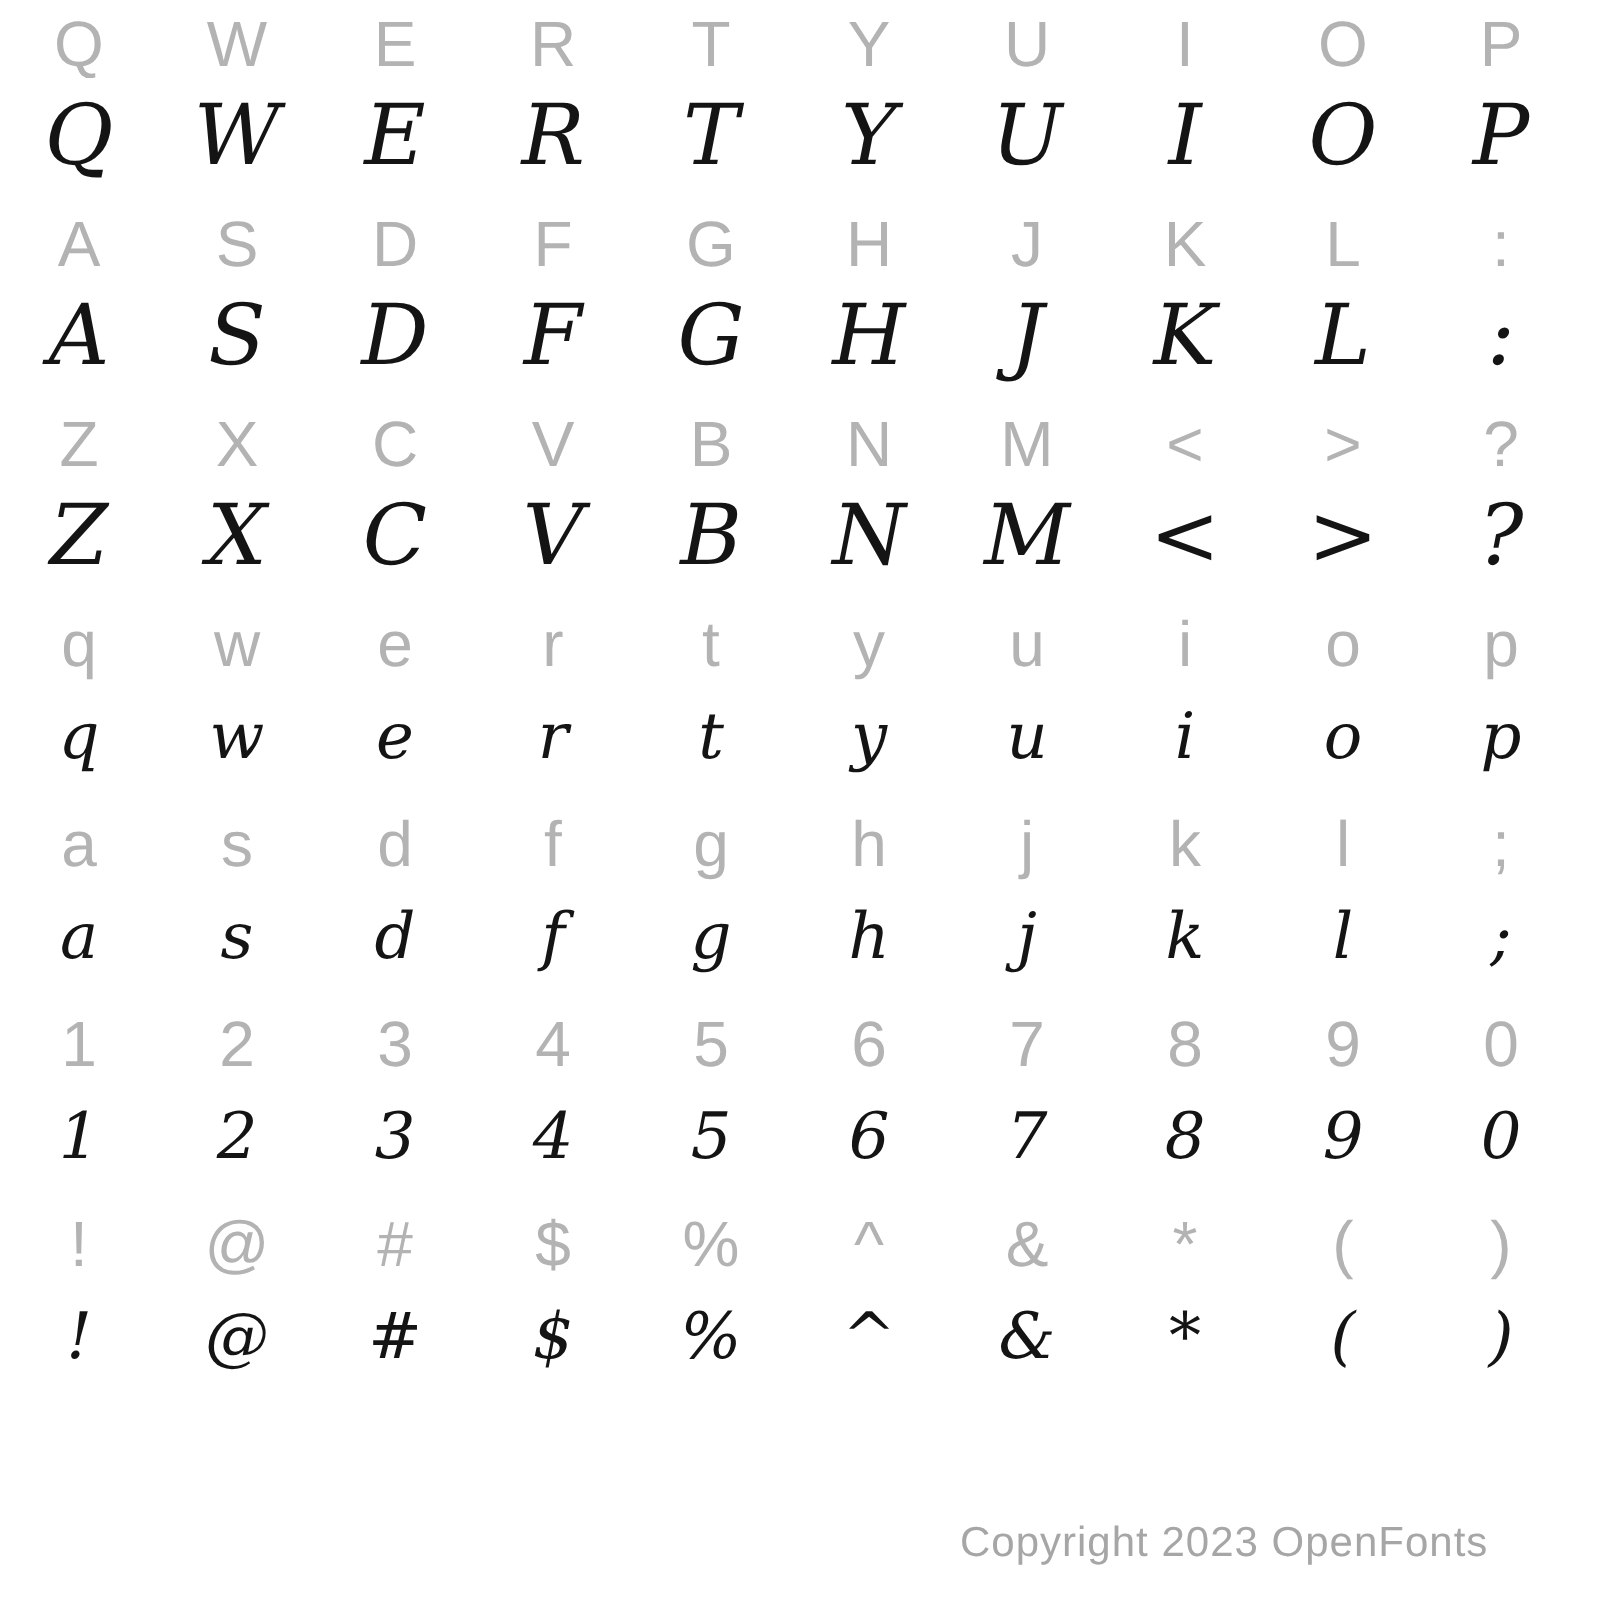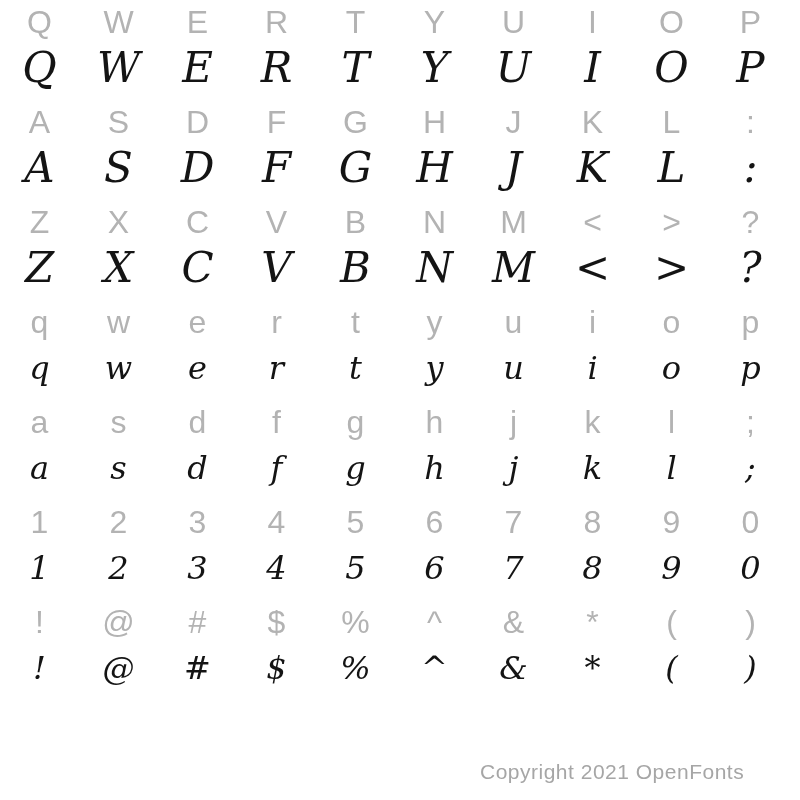--- a/index.html
+++ b/index.html
@@ -239,13 +239,13 @@
         <span class="cell">%</span>
         <span class="cell">^</span>
         <span class="cell">&amp;</span>
         <span class="cell">*</span>
         <span class="cell">(</span>
         <span class="cell">)</span>
       </div>
     </div>
   </div>
 
-<div id="footer">Copyright 2021 OpenFonts</div>
+<div id="footer">Copyright 2023 OpenFonts</div>
 
 </body></html>

